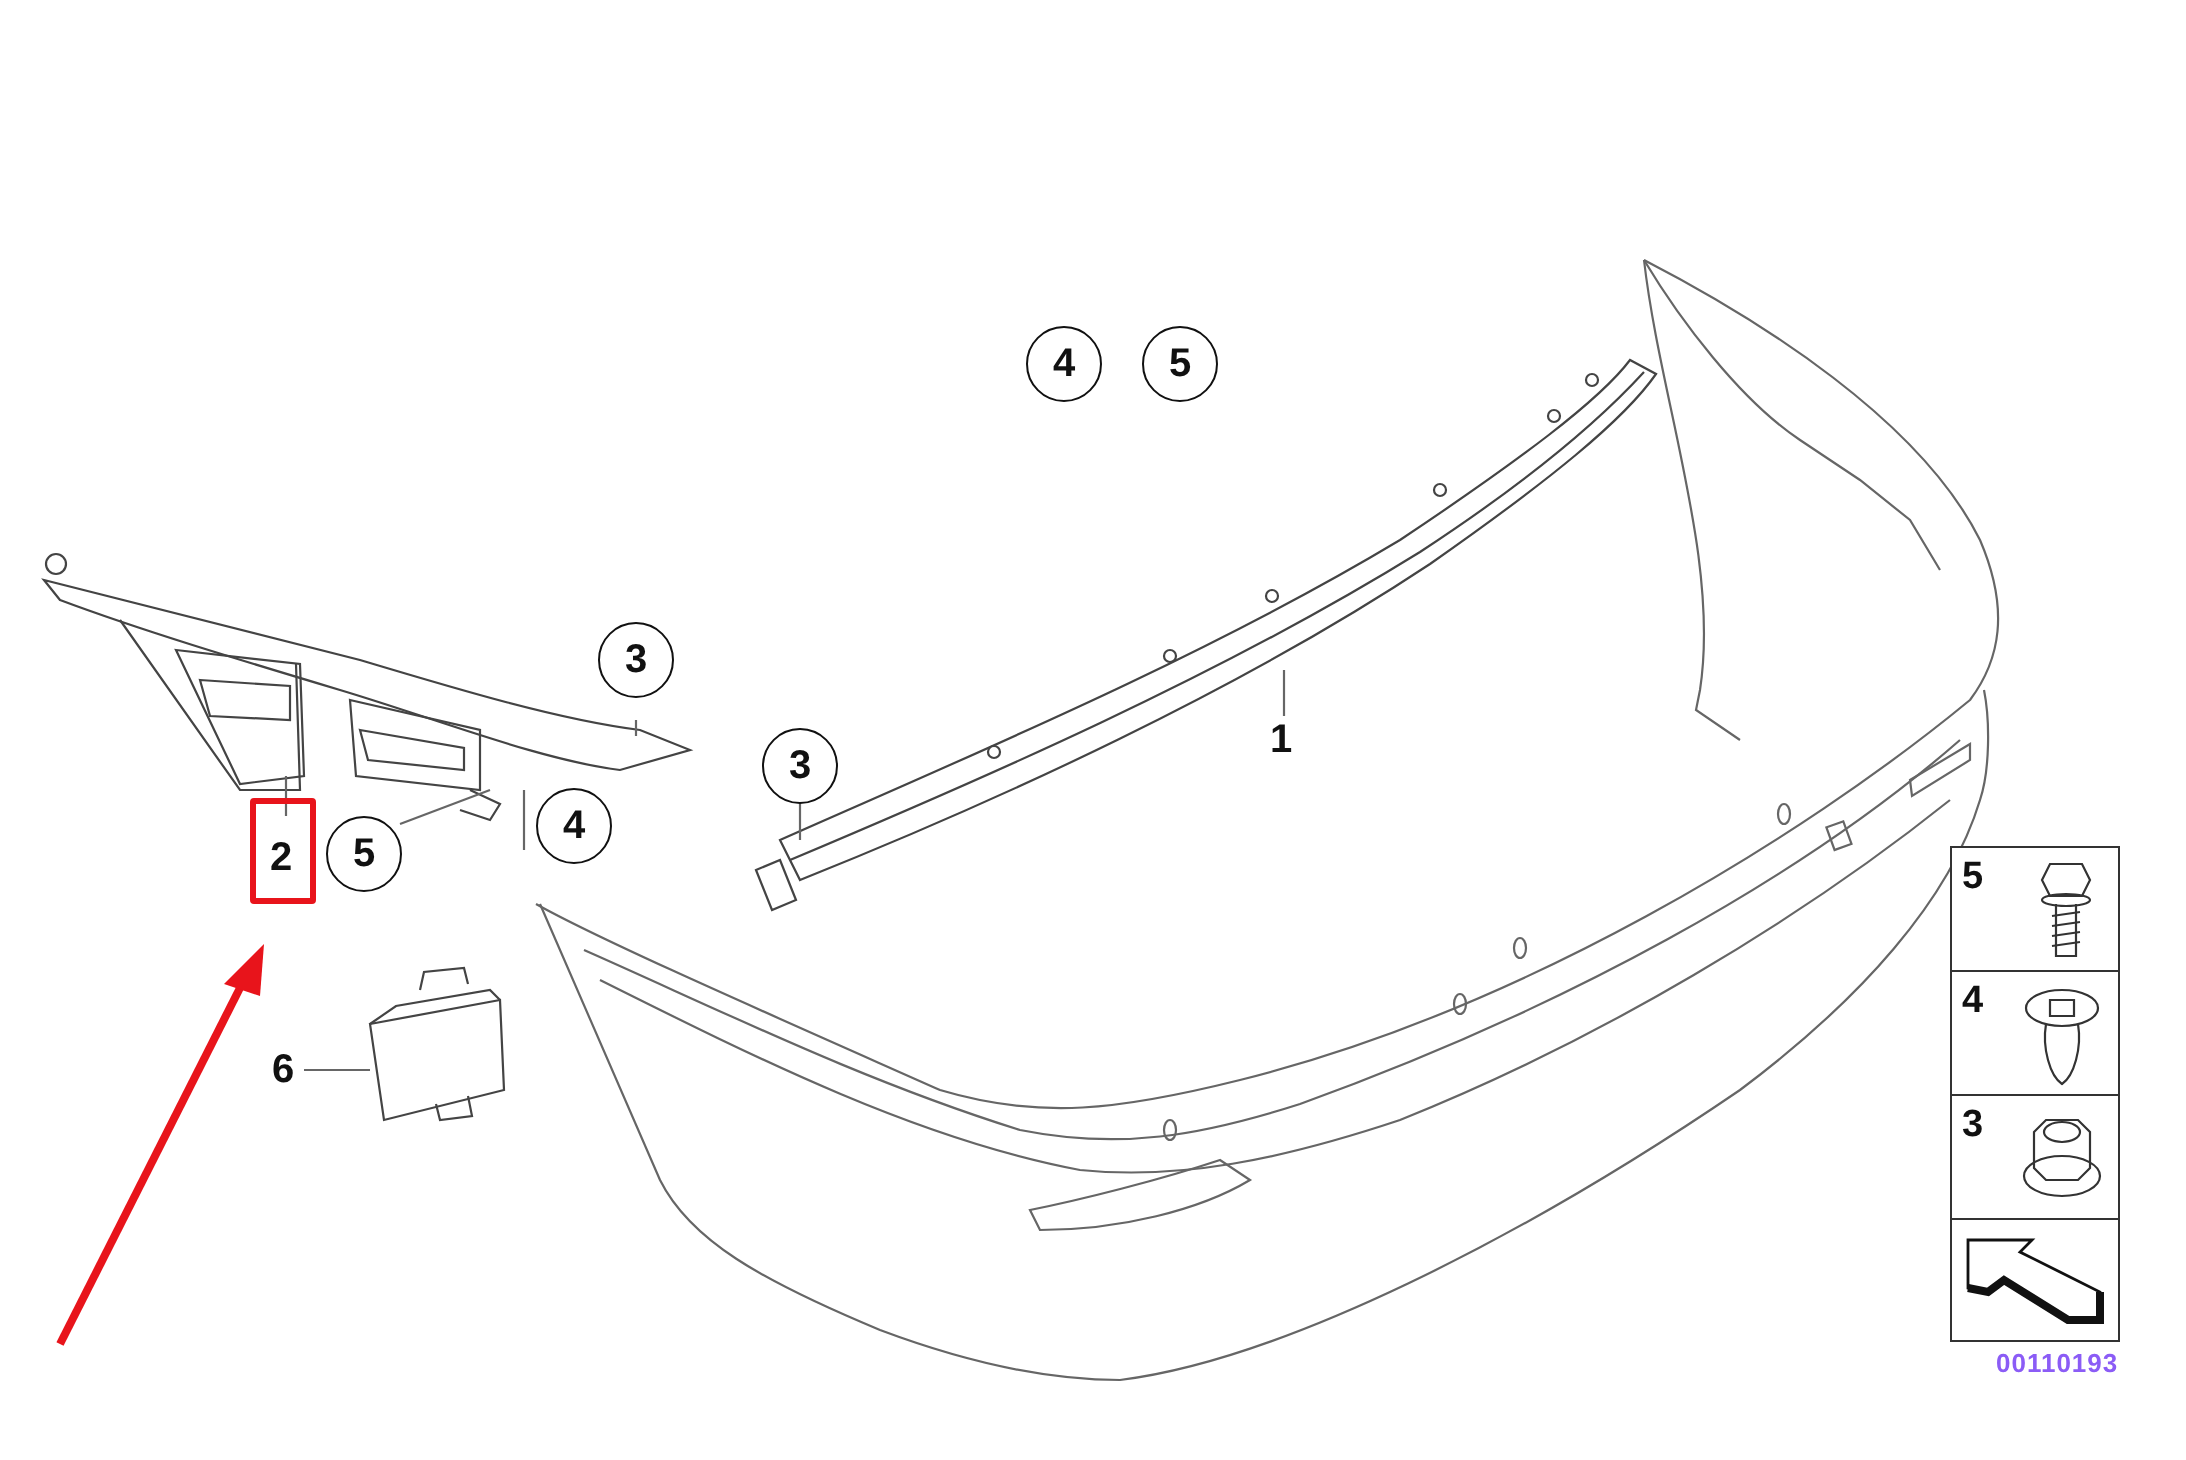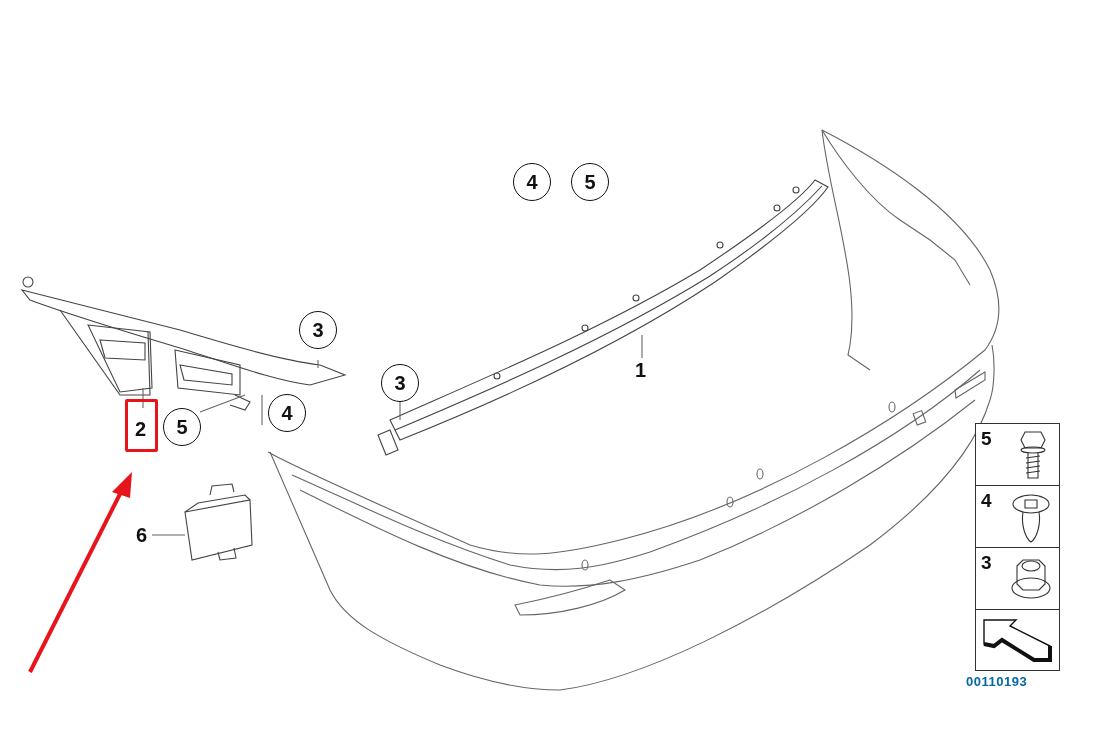--- a/index.html
+++ b/index.html
@@ -6,21 +6,21 @@
   body{width:1093px;height:730px;position:relative;overflow:hidden;font-family:"Liberation Sans",sans-serif;}
   #canvas{position:absolute;left:0;top:0;width:1093px;height:730px;}
   .callout{position:absolute;width:38px;height:38px;border:1.6px solid #111;border-radius:50%;box-sizing:border-box;display:flex;align-items:center;justify-content:center;font-weight:bold;font-size:20px;color:#111;background:#fff;}
   .plain-label{position:absolute;font-weight:bold;font-size:20px;color:#111;}
   .hilite{position:absolute;border:3px solid #e8141b;box-sizing:border-box;border-radius:2px;}
   .legend{position:absolute;left:975px;top:423px;width:85px;}
   .legend-cell{position:relative;border:1.2px solid #333;border-bottom:none;height:62px;box-sizing:border-box;background:#fff;}
   .legend-cell:last-child{border-bottom:1.2px solid #333;}
   .legend-num{position:absolute;left:5px;top:4px;font-weight:bold;font-size:19px;color:#111;}
   .legend-icon{position:absolute;right:6px;top:4px;}
-  .diagram-code{position:absolute;left:966px;top:674px;font-size:13px;font-weight:bold;color:#0369a1;letter-spacing:0.5px;}
+  .diagram-code{position:absolute;left:998px;top:674px;font-size:13px;font-weight:bold;color:#8b5cf6;letter-spacing:0.5px;}
 </style>
 </head>
 <body>
 
 <svg id="canvas" viewBox="0 0 1093 730" xmlns="http://www.w3.org/2000/svg">
 
   <g fill="none" stroke="#666" stroke-width="1.1">
     <path d="M268 452 C 300 470, 380 505, 470 545 C 520 560, 560 555, 620 540 C 760 505, 900 420, 985 350 C 1000 330, 1005 305, 990 270 C 960 210, 880 160, 822 130"></path>
     <path d="M270 452 L 330 590 C 345 620, 380 640, 440 665 C 480 680, 520 690, 560 690 C 640 680, 760 620, 870 545 C 930 500, 975 450, 990 400 C 995 385, 995 360, 992 345"></path>
     <path d="M292 475 C 360 505, 430 540, 510 565 C 560 575, 600 568, 650 552 C 780 505, 900 440, 980 370"></path>

